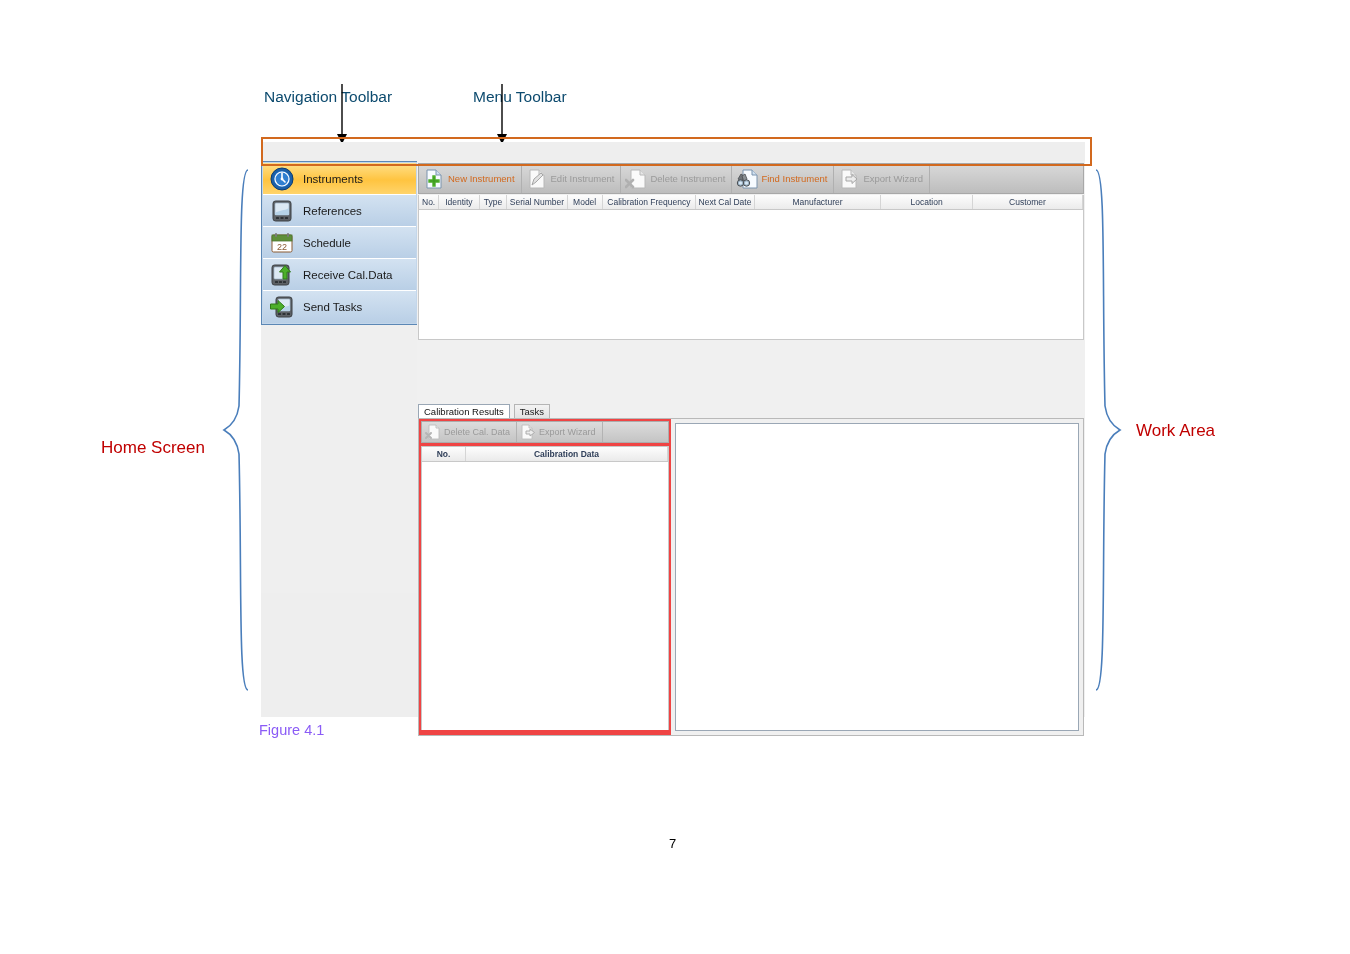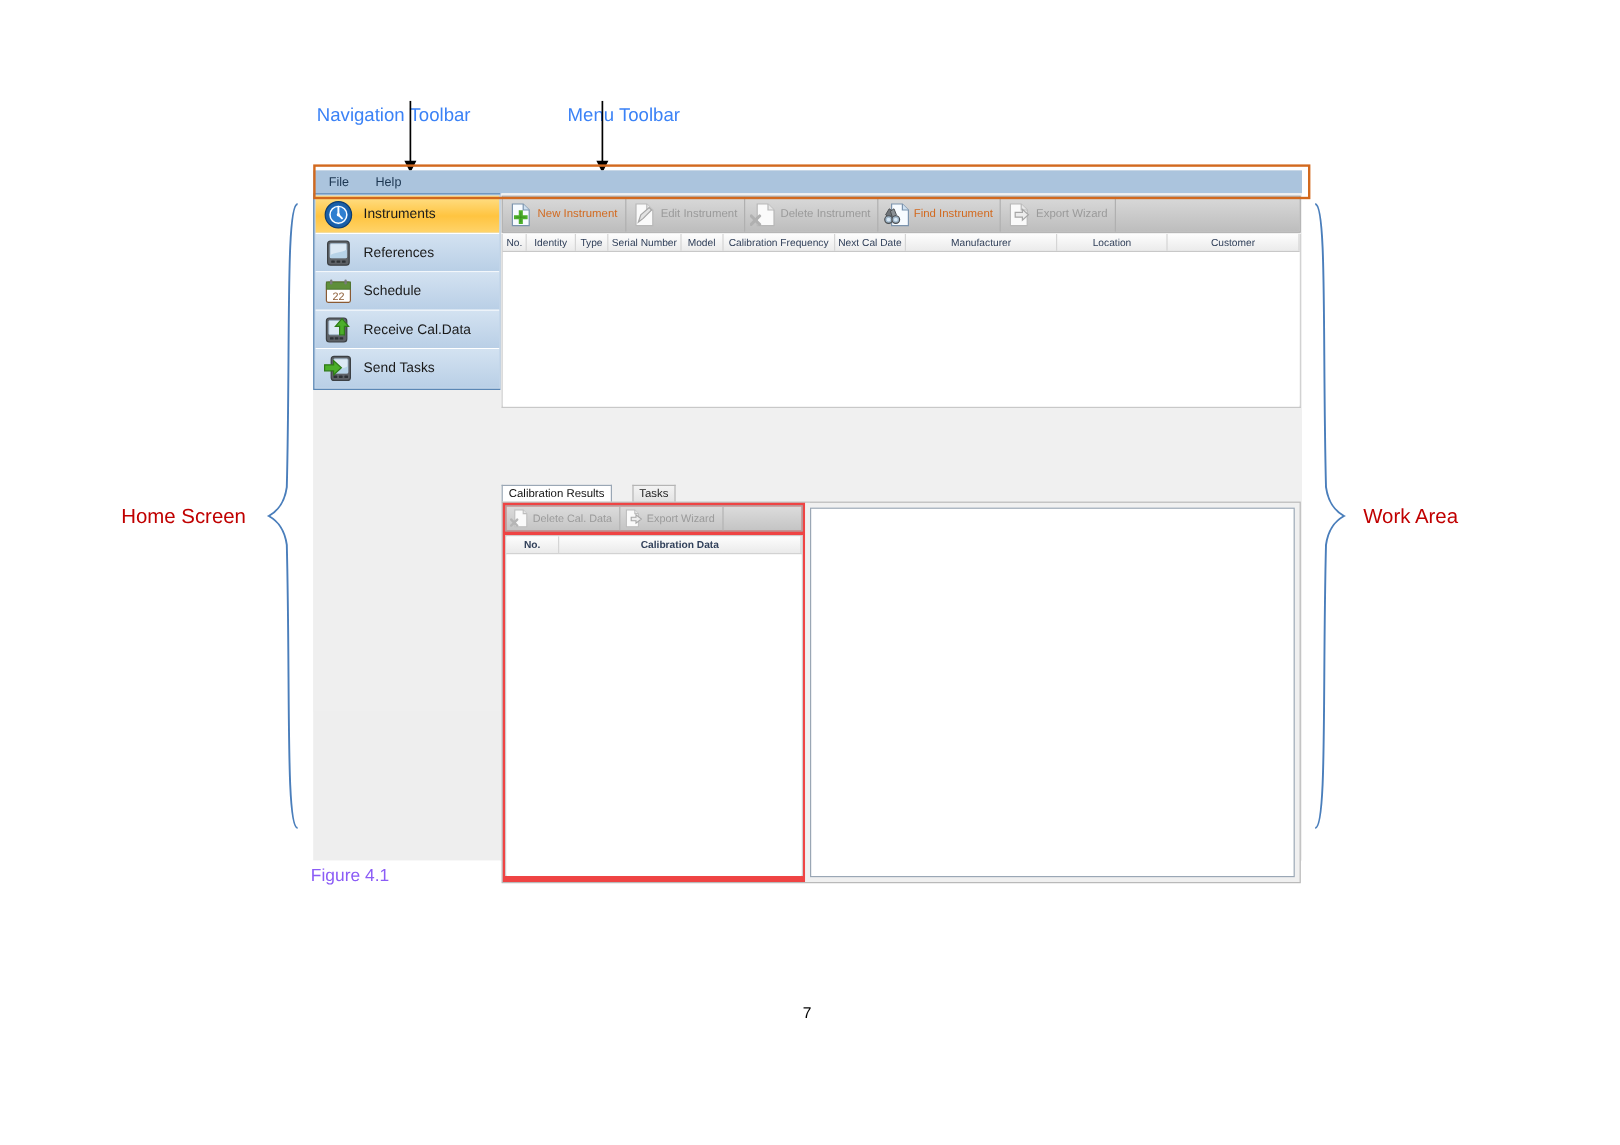--- a/index.html
+++ b/index.html
@@ -10,21 +10,21 @@
     font-family: "Liberation Sans", sans-serif;
     overflow: hidden;
   }
   .page { position: relative; width: 1350px; height: 954px; }
 
   
   .callout-label {
     position: absolute;
     font-family: "Liberation Sans", sans-serif;
     font-size: 15.5px;
-    color: #3b82f6;
+    color: #0c4a6e;
     white-space: nowrap;
   }
   .callout-arrow { position: absolute; }
 
   .side-label {
     position: absolute;
     font-size: 17px;
     color: #c00000;
     white-space: nowrap;
   }
@@ -171,21 +171,21 @@
     position: absolute;
     left: 1px; top: 243px;
     width: 666px; height: 332px;
   }
   .tabstrip {
     position: absolute;
     left: 0; top: 0;
     height: 15px;
     display: flex;
     align-items: flex-end;
-    gap: 17px;
+    gap: 4px;
   }
   .tab {
     font-size: 9.5px;
     color: #222222;
     padding: 1px 5px 1px 5px;
     border: 1px solid #b5b5b5;
     border-bottom: none;
     background: linear-gradient(to bottom, #f3f3f3, #e2e2e2);
     cursor: pointer;
     line-height: 12px;
@@ -280,40 +280,36 @@
     <polygon points="5,50 15,50 10,60" fill="#000"></polygon>
   </svg>
 
   <div class="callout-label" style="left:473px; top:88px;">Menu Toolbar</div>
 
   <svg class="callout-arrow" style="left:492px; top:84px;" width="20" height="62">
     <line x1="10" y1="0" x2="10" y2="52" stroke="#000" stroke-width="1.4"></line>
     <polygon points="5,50 15,50 10,60" fill="#000"></polygon>
   </svg>
 
-  <div class="side-label" style="left:101px; top:421px;">Home Screen</div>
+  <div class="side-label" style="left:101px; top:438px;">Home Screen</div>
 
   <svg class="brace" style="left:222px; top:168px;" width="30" height="524">
     <path d="M26 2 C 16 2, 20 120, 17 238 C 15 252, 9 258, 2 262
              C 9 266, 15 272, 17 286 C 20 404, 16 522, 26 522" fill="none" stroke="#4a7ebb" stroke-width="1.6"></path>
   </svg>
 
   <div class="side-label" style="left:1136px; top:421px;">Work Area</div>
 
   <svg class="brace" style="left:1092px; top:168px;" width="30" height="524">
     <path d="M4 2 C 14 2, 10 120, 13 238 C 15 252, 21 258, 28 262
              C 21 266, 15 272, 13 286 C 10 404, 14 522, 4 522" fill="none" stroke="#4a7ebb" stroke-width="1.6"></path>
   </svg>
 
   <div class="app">
 
-    <div class="menubar">
-      <div class="mi">File</div>
-      <div class="mi">Help</div>
-    </div>
 
     <div class="nav-panel">
       <div class="nav-list">
 
         <div class="nav-item active">
           <span class="nav-ico">
             <svg width="26" height="26" viewBox="0 0 26 26">
               <circle cx="13" cy="13" r="11" fill="#1a5fa8" stroke="#0d3c6e" stroke-width="1"></circle>
               <circle cx="13" cy="13" r="8" fill="#2f7fd0"></circle>
               <circle cx="13" cy="13" r="7" fill="none" stroke="#ffffff" stroke-width="1.2"></circle>

